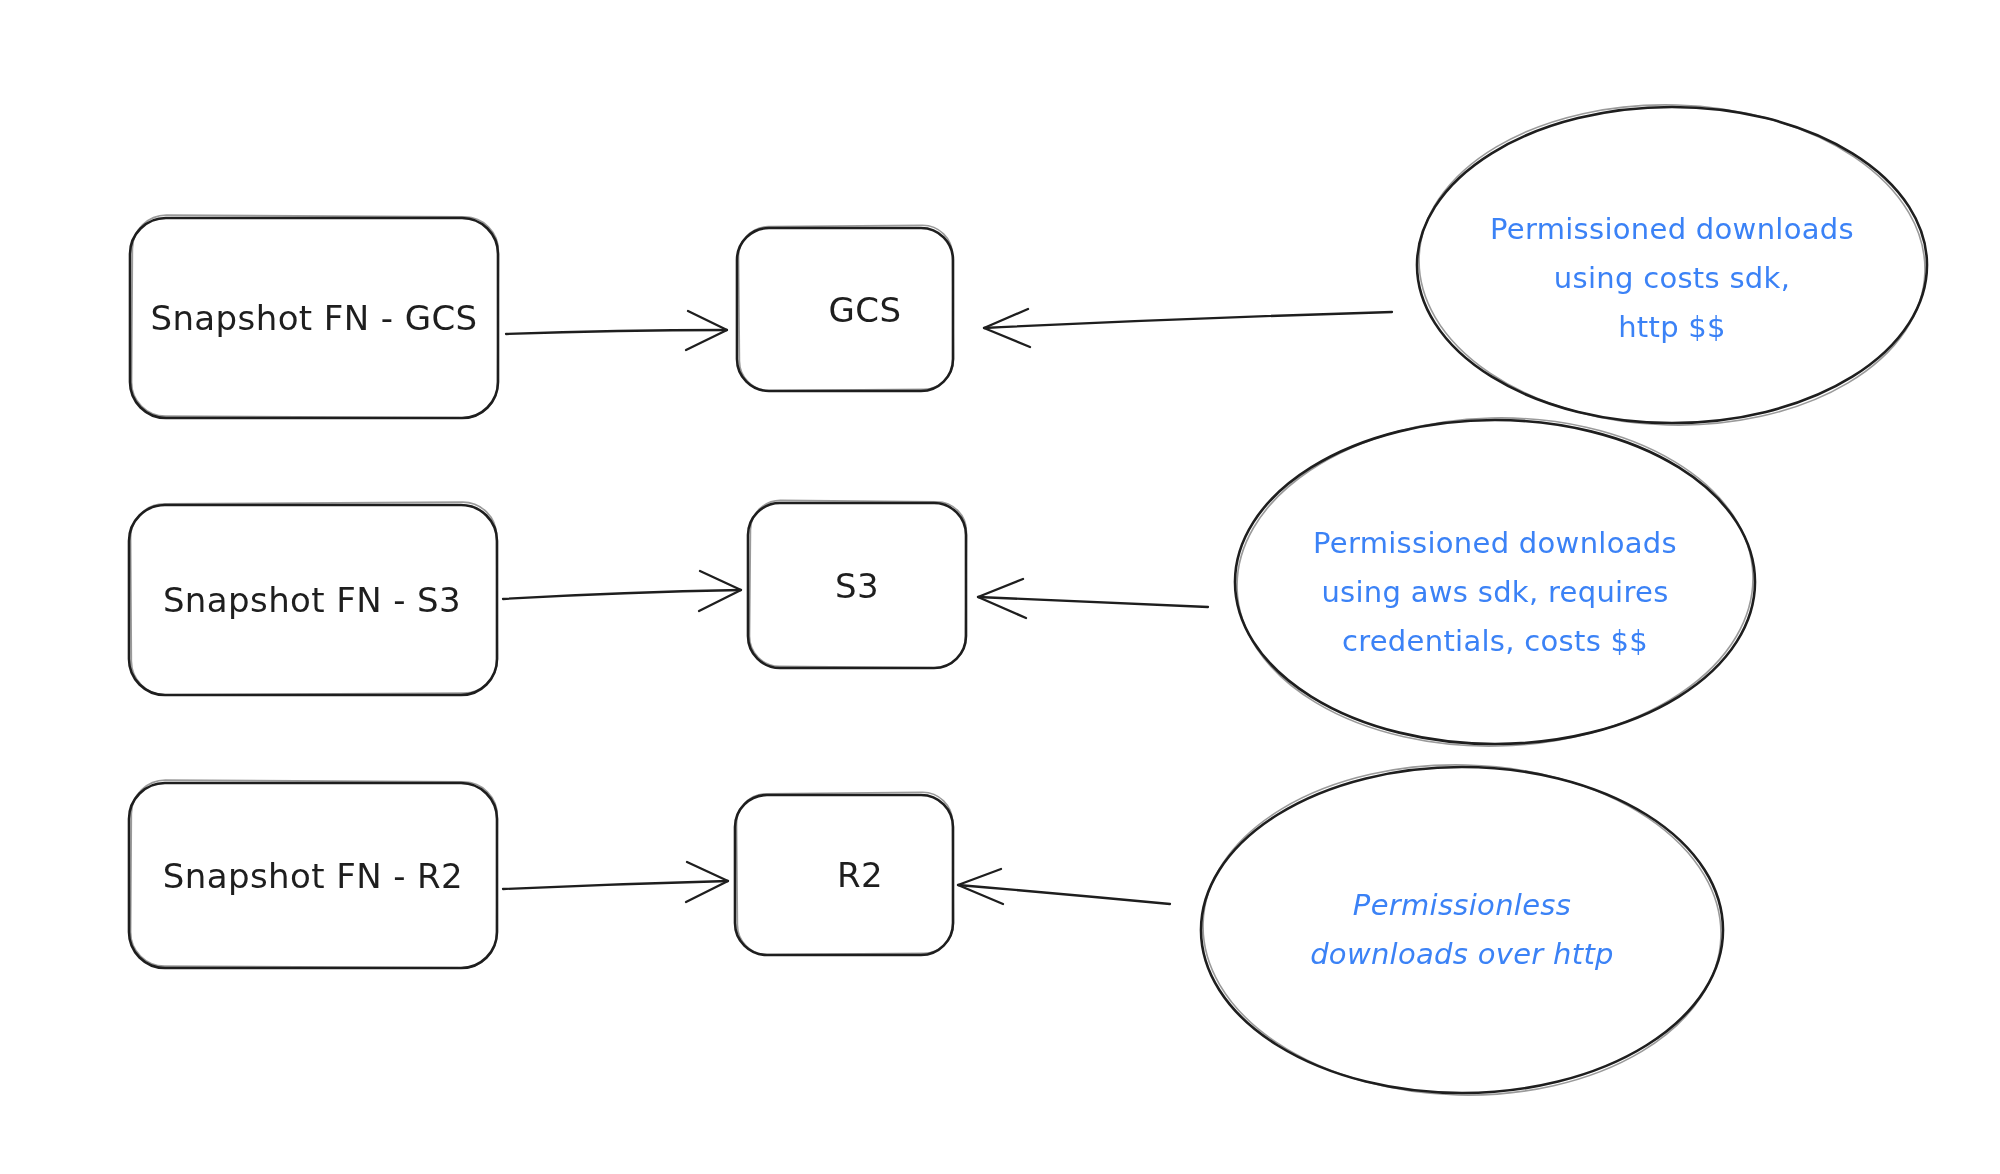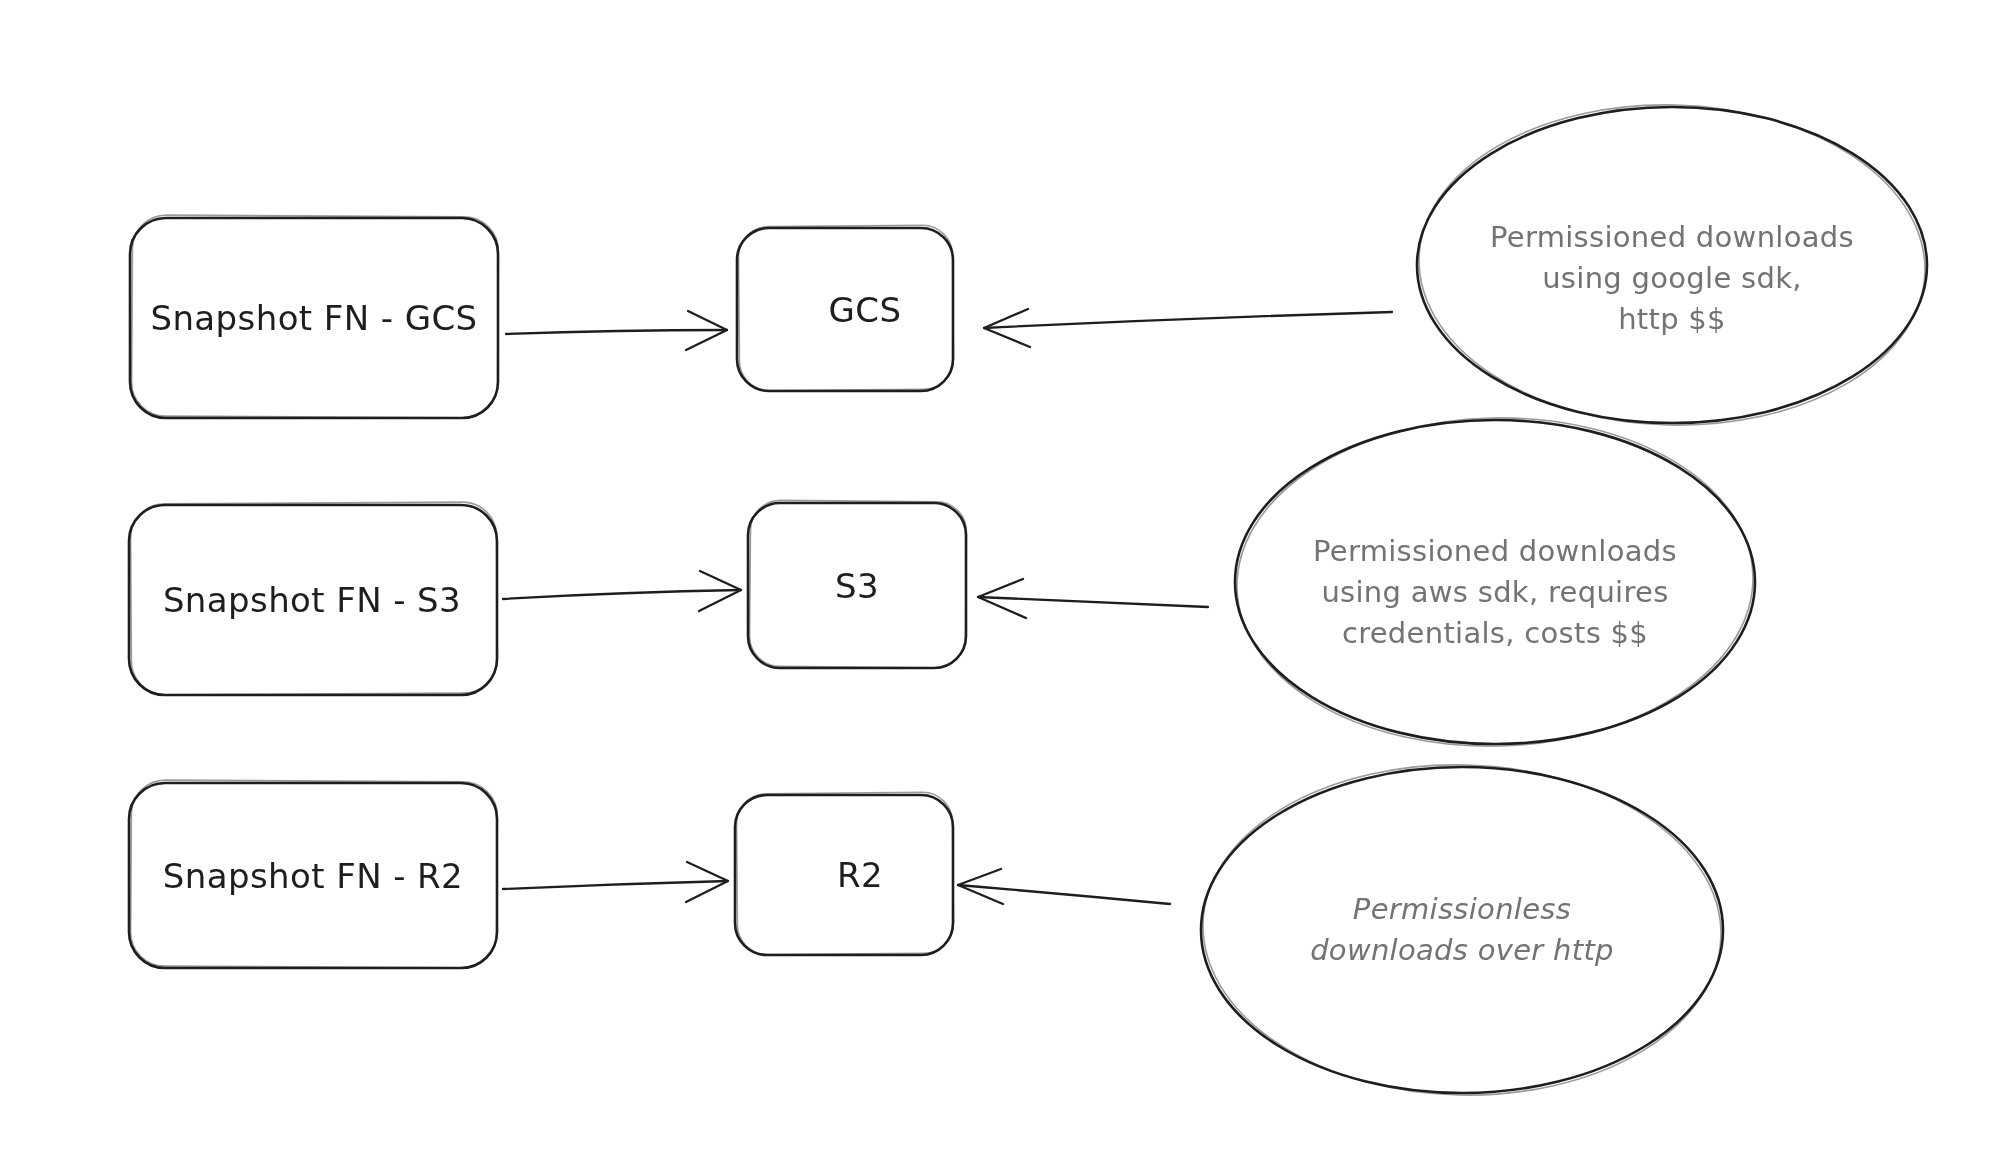--- a/index.html
+++ b/index.html
@@ -30,22 +30,23 @@
   .note {
     position: absolute;
     display: flex;
     flex-direction: column;
     align-items: center;
     justify-content: center;
     text-align: center;
     font-size: 29px;
     letter-spacing: 0.3px;
     line-height: 41px;
-    color: #737373;
+    color: #3b82f6;
     pointer-events: none;
+    gap: 8px;
   }
 </style>
 </head>
 <body>
 
 <div id="stage">
 
   <svg width="2000" height="1174" viewBox="0 0 2000 1174">
 
     <g>
@@ -109,21 +110,21 @@
     <g class="arrow">
       <path d="M1170 904 Q1064 894 958 885"></path>
       <path d="M1001 869 L958 885 L1003 904"></path>
     </g>
   </svg>
 
   <div class="lbl" style="left:130px; top:218px; width:368px; height:200px;">Snapshot FN - GCS</div>
   <div class="lbl" style="left:737px; top:228px; width:216px; height:163px;margin-left:20px;">GCS</div>
   <div class="note" style="left:1452px; top:192px; width:440px; height:172px;">
     <div>Permissioned downloads</div>
-    <div>using google sdk,</div>
+    <div>using costs sdk,</div>
     <div>http $$</div>
   </div>
 
   <div class="lbl" style="left:129px; top:505px; width:324px; height:190px;padding-left:21px;">Snapshot FN - S3</div>
   <div class="lbl" style="left:748px; top:503px; width:218px; height:165px;">S3</div>
   <div class="note" style="left:1275px; top:528px; width:440px; height:128px;">
     <div>Permissioned downloads</div>
     <div>using aws sdk, requires</div>
     <div>credentials, costs $$</div>
   </div>

